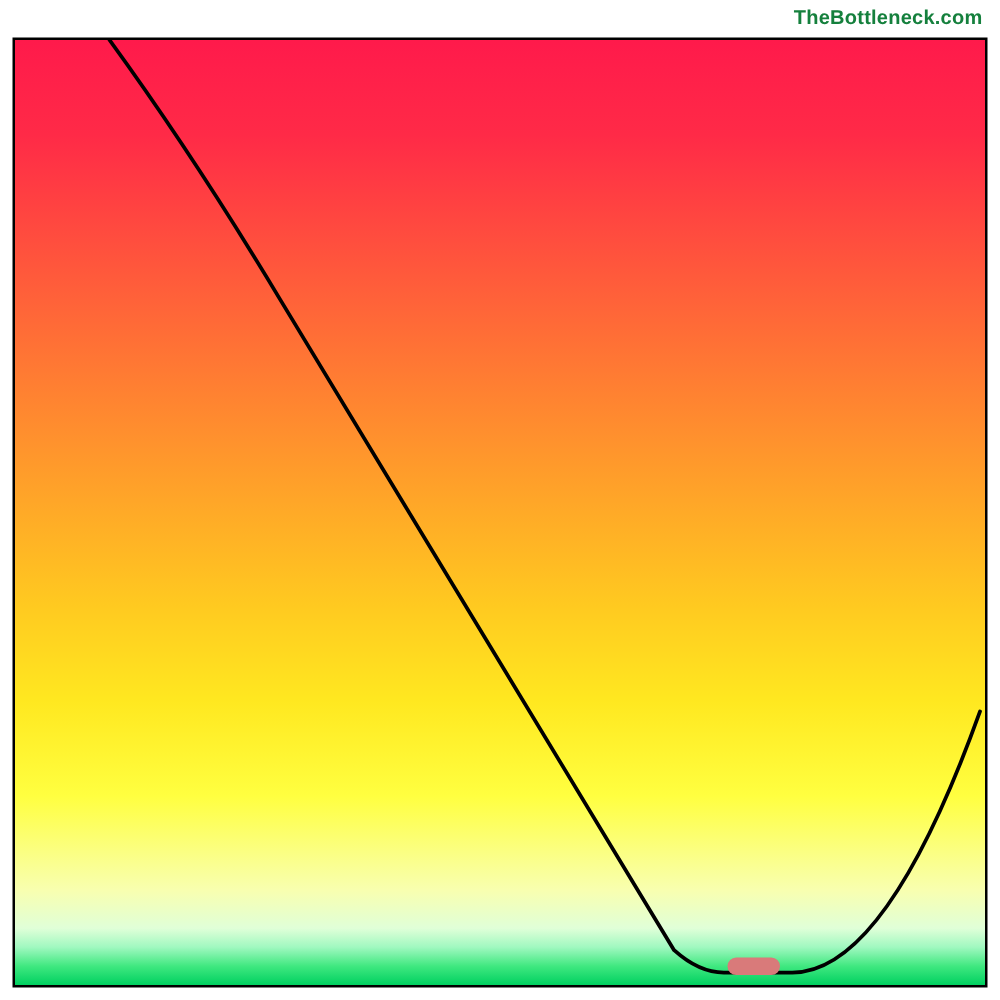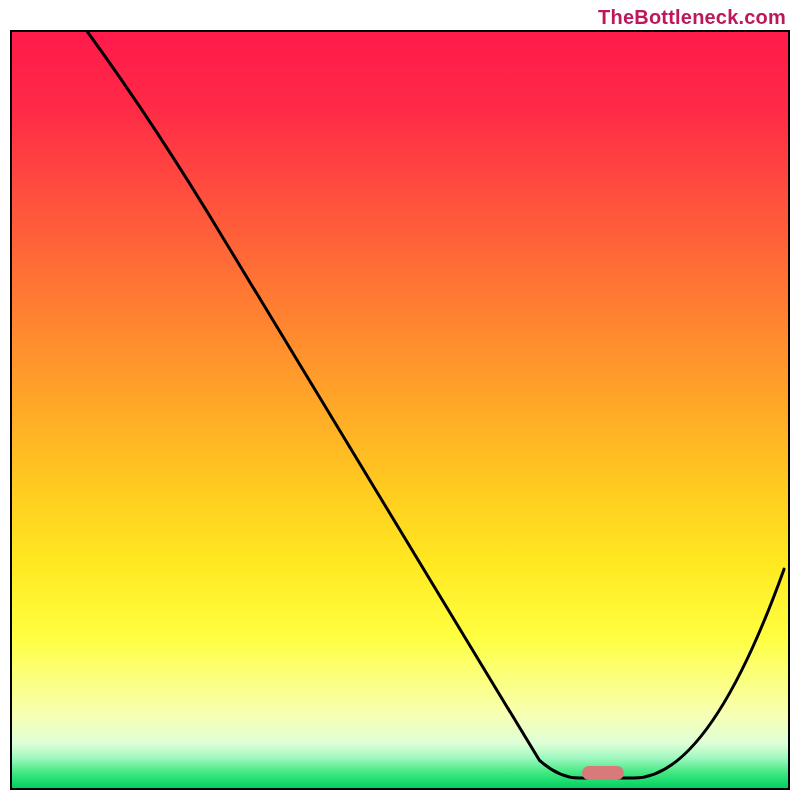--- a/index.html
+++ b/index.html
@@ -34,23 +34,23 @@
       #e0ffd8 94%,
       #a0f8c0 96%,
       #40e880 98%,
       #00d060 100%
     );
   }
   .watermark {
     position: absolute;
     top: 6px;
     right: 14px;
-    font-size: 20px;
+    font-size: 16px;
     font-weight: 600;
-    color: #be185d;
+    color: #15803d;
     letter-spacing: 0.2px;
   }
   svg.curve {
     position: absolute;
     left: 0; top: 0;
     width: 100%;
     height: 100%;
   }
   .curve path {
     fill: none;

